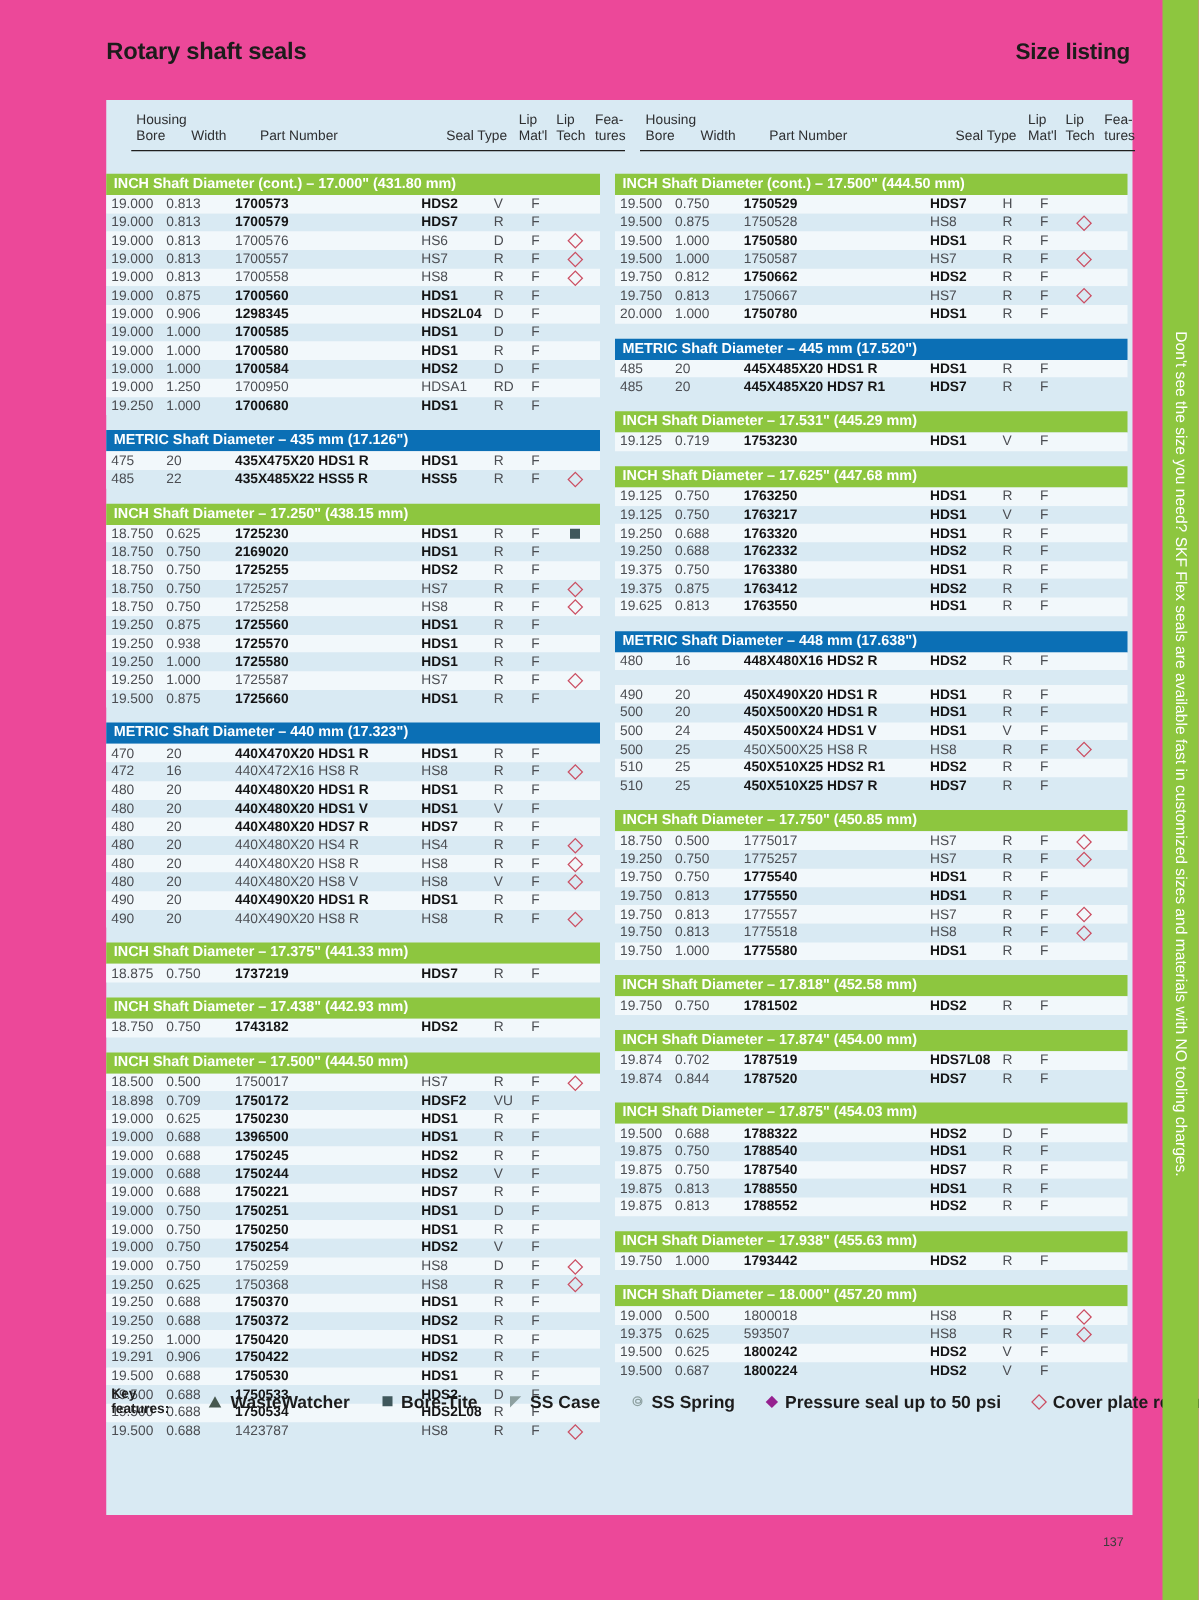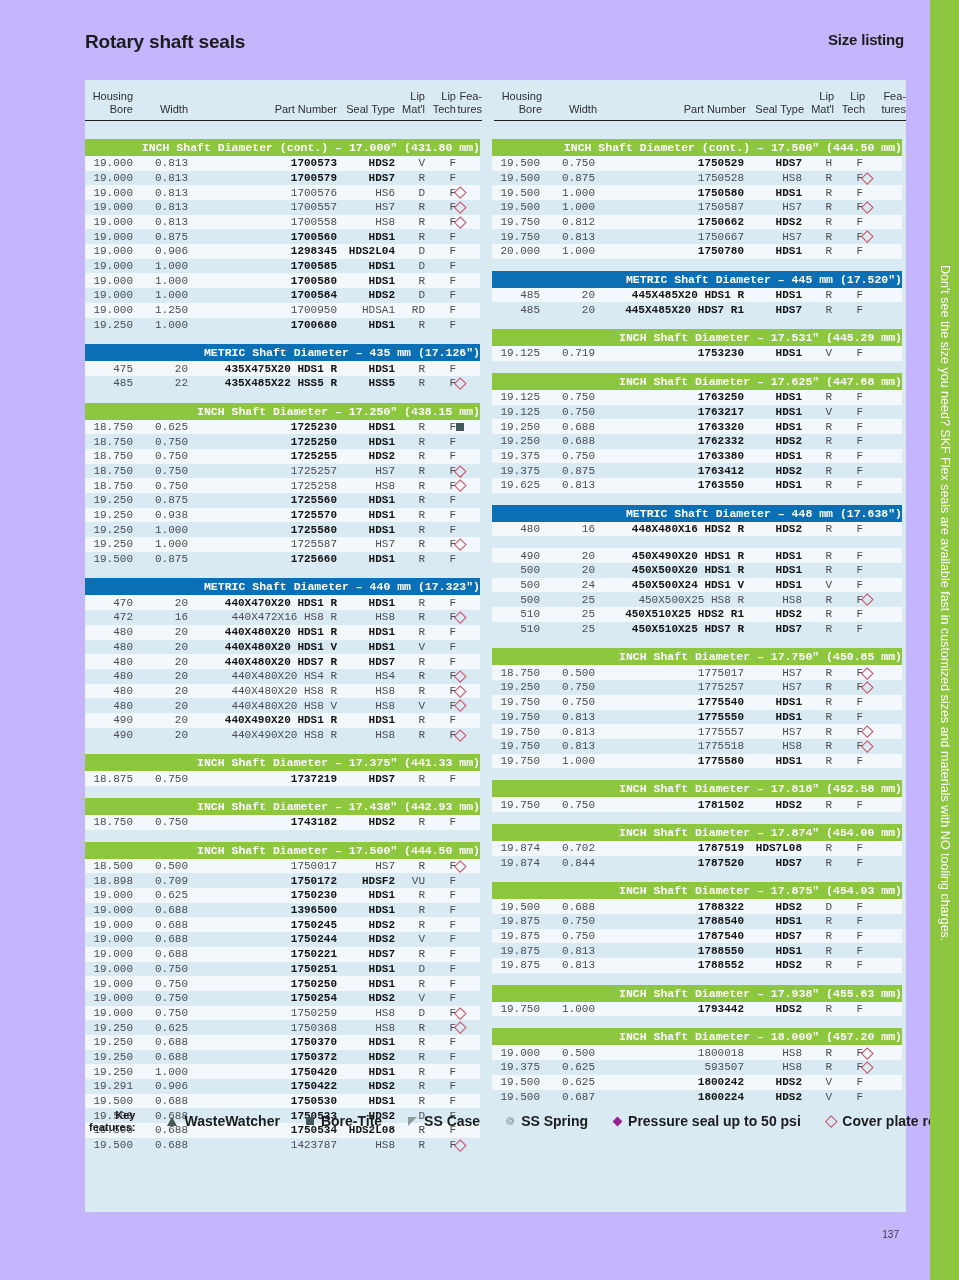--- a/index.html
+++ b/index.html
@@ -1,30 +1,30 @@
 <!DOCTYPE html>
 <html><head>
 <meta charset="utf-8">
 <style>
   html,body { margin:0; padding:0; }
   body { font-family:"Liberation Sans", sans-serif; }
-  .page { position:relative; width:959px; height:1280px; background:#c4b5fd; overflow:hidden;text-align:right; }
+  .page { position:relative; width:959px; height:1280px; background:#ec4899; overflow:hidden; }
 
   .title-left { position:absolute; left:85px; top:31px; font-size:19px; font-weight:bold; color:#1c1c1b; letter-spacing:-0.2px; }
-  .title-right { position:absolute; right:55px; top:31px; font-size:15px; font-weight:bold; color:#1c1c1b; letter-spacing:-0.2px; }
+  .title-right { position:absolute; right:55px; top:31px; font-size:18px; font-weight:bold; color:#1c1c1b; letter-spacing:-0.2px; }
 
   .panel { position:absolute; left:85px; top:80px; width:821px; height:1132px; background:#d9eaf3; }
 
-  .head-row { display:flex; padding-top:8px; }
+  .head-row { display:flex; padding-top:8px;padding-left:20px; }
   .head-group { width:395px; margin-right:12px; display:grid; grid-template-columns:44px 55px 149px 58px 30px 31px 1fr;
                 padding:2px 0 4px 4px; border-bottom:1.5px solid #1f1f1f; align-items:end; }
   .head-group.right { width:410px; margin-right:0; }
   .hcell { font-size:11px; color:#2e2f31; line-height:1.18; display:flex; flex-direction:column; justify-content:flex-end; }
 
-  .columns { display:flex; margin-top:18px;font-family:Liberation Mono, monospace; }
+  .columns { display:flex; margin-top:18px; }
   .col { width:395px; margin-right:12px; }
   .col.right { width:410px; margin-right:0; }
 
   .section { margin-bottom:12px; }
   .sec-header { height:17px; line-height:17px; padding-left:6px; font-size:11.5px; font-weight:bold; color:#ffffff; white-space:nowrap; overflow:hidden; }
   .sec-header.inch { background:#8dc63f; }
   .sec-header.metric { background:#0b6fb5; }
 
   .row { display:grid; grid-template-columns:44px 55px 149px 58px 30px 31px 1fr; padding-left:4px; height:14.7px; align-items:center; }
   .row.odd { background:#f2f8fb; }
@@ -269,21 +269,21 @@
               <span class="cell c3 bold">HDS1</span>
               <span class="cell c4">R</span>
               <span class="cell c5">F</span>
               <span class="cell c6">
                 <span class="icon-square"></span>
               </span>
             </div>
             <div class="row even">
               <span class="cell c0">18.750</span>
               <span class="cell c1">0.750</span>
-              <span class="cell c2 bold">1725250</span>
+              <span class="cell c2 bold">2169020</span>
               <span class="cell c3 bold">HDS1</span>
               <span class="cell c4">R</span>
               <span class="cell c5">F</span>
               <span class="cell c6"></span>
             </div>
             <div class="row odd">
               <span class="cell c0">18.750</span>
               <span class="cell c1">0.750</span>
               <span class="cell c2 bold">1725255</span>
               <span class="cell c3 bold">HDS2</span>

